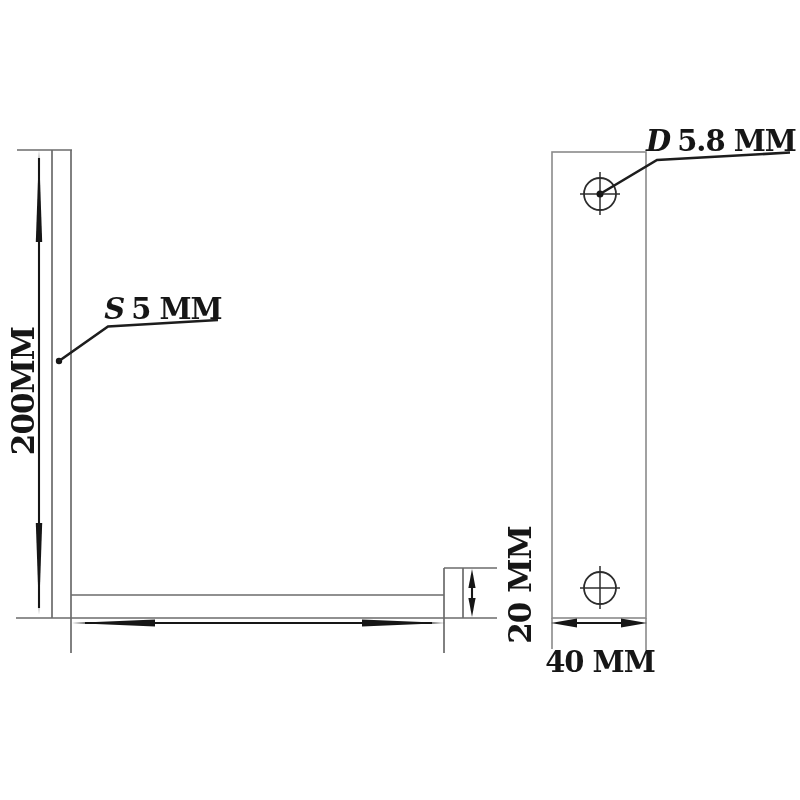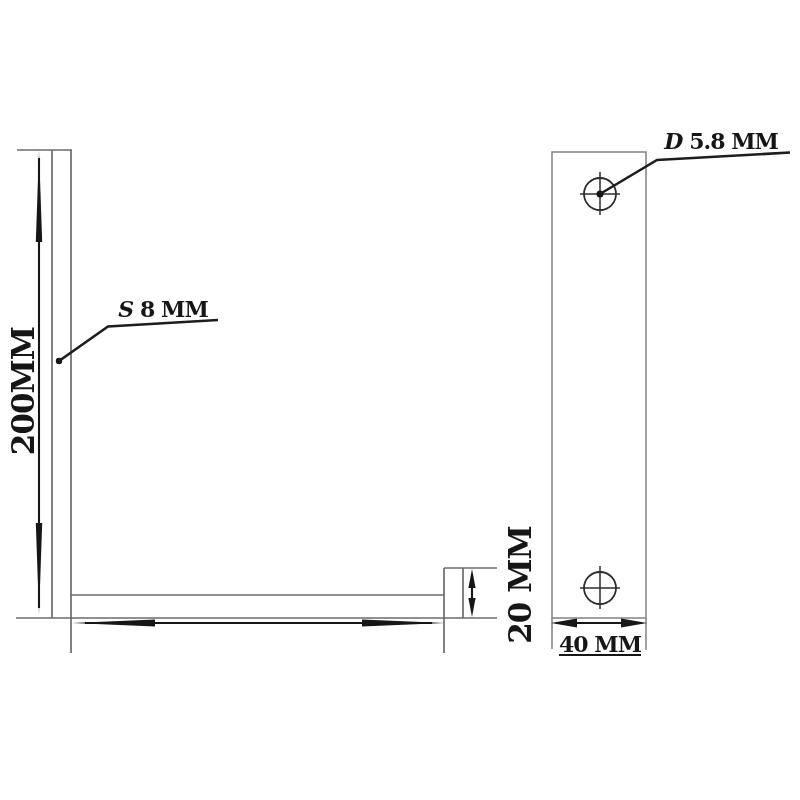--- a/index.html
+++ b/index.html
@@ -8,21 +8,21 @@
           font-family:"DejaVu Serif", serif;}
   #drawing-svg{position:absolute;left:0;top:0;}
   .part{stroke:#6b6b6b;stroke-width:1.7;fill:none;}
   .partlight{stroke:#8a8a8a;stroke-width:1.6;fill:none;}
   .dim{stroke:#161616;stroke-width:2.1;fill:none;}
   .dimfill{fill:#161616;stroke:none;}
   .leader{stroke:#1d1d1d;stroke-width:2.6;fill:none;}
   .hole{stroke:#2c2c2c;stroke-width:1.8;fill:none;}
   .cross{stroke:#2c2c2c;stroke-width:1.5;fill:none;}
   .lbl{position:absolute;transform:translate(-50%,-50%);white-space:nowrap;
-       font-weight:bold;color:#161616;font-size:22px;letter-spacing:-1px;}
+       font-weight:bold;color:#161616;font-size:29px;letter-spacing:-1px;}
   .lbl.rot{transform:translate(-50%,-50%) rotate(-90deg);}
   .pfx{font-style:italic;margin-right:7px;}
 </style>
 </head>
 <body>
 
 <div id="canvas">
 
   <svg id="drawing-svg" width="800" height="800" viewBox="0 0 800 800">
 
@@ -86,23 +86,23 @@
     <g>
       <circle class="dimfill" cx="600" cy="194" r="3.5"></circle>
       <polyline class="leader" points="600,194 657,160 790,152.5"></polyline>
     </g>
   </svg>
 
   <div class="lbl rot" style="left:23px;top:391px;font-size:31px;">200MM</div>
 
 
   <div class="lbl" style="left:163px;top:309px;">
-    <span class="pfx">S</span><span>8 MM</span>
+    <span class="pfx">S</span><span>5 MM</span>
   </div>
 
   <div class="lbl" style="left:721px;top:141px;">
     <span class="pfx">D</span><span>5.8 MM</span>
   </div>
 
   <div class="lbl rot" style="left:520px;top:585px;font-size:31px;">20 MM</div>
 
-  <div class="lbl" style="left:600px;top:644px;text-decoration:underline;">40 MM</div>
+  <div class="lbl" style="left:600px;top:662px;">40 MM</div>
 </div>
 
 </body></html>

